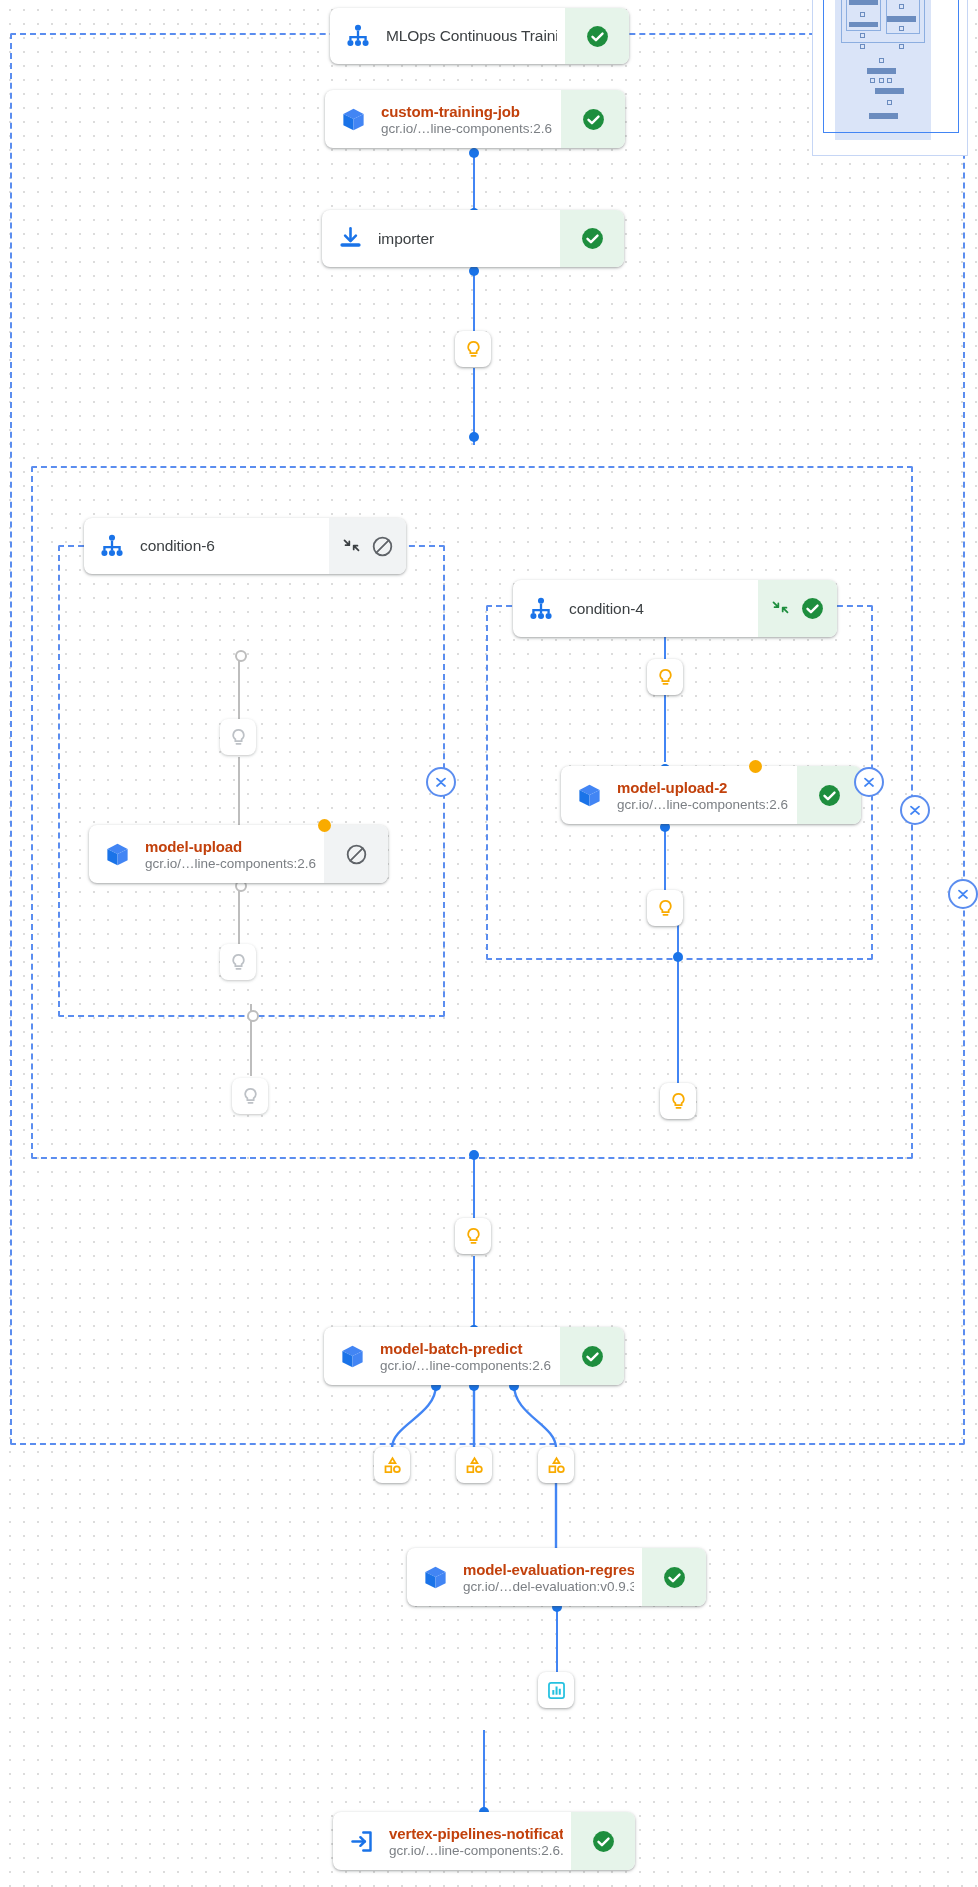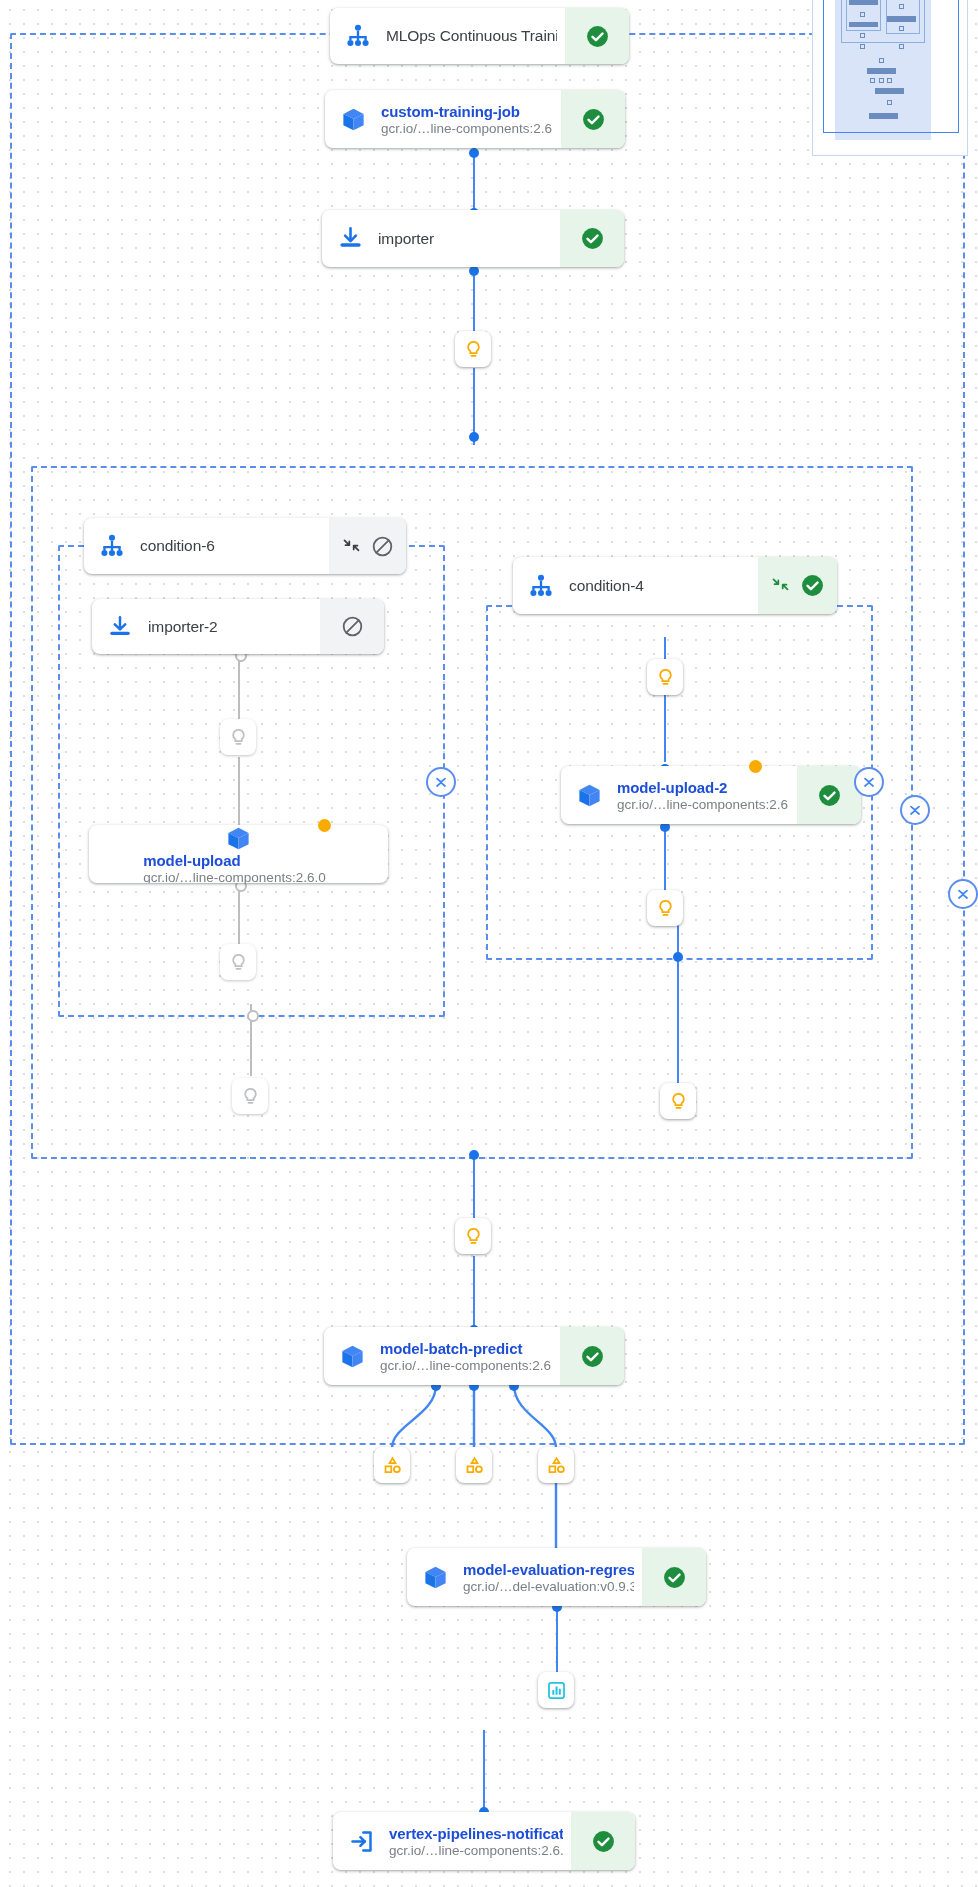--- a/index.html
+++ b/index.html
@@ -48,21 +48,21 @@
     border-radius:8px;
     box-shadow:0 1px 2px rgba(60,64,67,.30), 0 1px 3px 1px rgba(60,64,67,.15);
     box-sizing:border-box;
     overflow:hidden;
   }
   .node .ico{
     width:56px;min-width:56px;display:flex;align-items:center;justify-content:center;
   }
   .node .body{flex:1;display:flex;flex-direction:column;justify-content:center;padding-right:8px;min-width:0;}
   .node .title{
-    font-size:15px;font-weight:bold;color:#1d4ed8;letter-spacing:-.1px;
+    font-size:15px;font-weight:bold;color:#c2410c;letter-spacing:-.1px;
     white-space:nowrap;overflow:hidden;
   }
   .node .sub{
     font-size:13.5px;color:#7b7f84;white-space:nowrap;overflow:hidden;margin-top:1px;
   }
   .node.plain .title{font-weight:normal;color:#3c4043;font-size:15.5px;}
   .status{
     align-self:stretch;display:flex;align-items:center;justify-content:center;
     gap:9px;padding:0 12px;min-width:40px;
   }
@@ -247,82 +247,64 @@
         <path d="M4 5 L9.5 10.5 M9.5 10.5 H5.2 M9.5 10.5 V6.2" stroke="#3c4043" stroke-width="2" fill="none" stroke-linecap="round"></path>
         <path d="M20 16.5 L14.5 11 M14.5 11 H18.8 M14.5 11 V15.3" stroke="#3c4043" stroke-width="2" fill="none" stroke-linecap="round"></path>
       </svg>
       <svg width="23" height="23" viewBox="0 0 24 24">
         <circle cx="12" cy="12" r="9.2" fill="none" stroke="#5f6368" stroke-width="1.9"></circle>
         <path d="M5.6 18.4 L18.4 5.6" stroke="#5f6368" stroke-width="1.9" stroke-linecap="round"></path>
       </svg>
     </span>
   </div>
 
-  <div class="node plain" style="left:92px;top:599px;width:292px;height:55px;">
-    <span class="ico">
-      <svg width="26" height="26" viewBox="0 0 24 24">
-        <path d="M12 3 V13" stroke="#1a73e8" stroke-width="2.3" fill="none" stroke-linecap="round"></path>
-        <path d="M7.2 9.5 L12 14.3 L16.8 9.5" stroke="#1a73e8" stroke-width="2.3" fill="none" stroke-linecap="round" stroke-linejoin="round"></path>
-        <path d="M4.5 17.8 H19.5" stroke="#1a73e8" stroke-width="3" fill="none" stroke-linecap="round"></path>
-      </svg>
-    </span>
-    <span class="body">
-      <span class="title">importer-2</span>
+
+  <div class="chip muted" style="left:220px;top:719px;">
+    <svg width="21" height="21" viewBox="0 0 24 24">
+      <path d="M12 3.2 a6 6 0 0 0 -3.6 10.8 v2.2 h7.2 v-2.2 A6 6 0 0 0 12 3.2 Z" fill="none" stroke="#bdc1c6" stroke-width="2"></path>
+      <path d="M9.6 19.2 h4.8" stroke="#bdc1c6" stroke-width="2" stroke-linecap="round"></path>
+    </svg>
+  </div>
+
+  <div class="node" style="left:89px;top:825px;width:299px;height:58px;">
+    <span class="ico">
+      <svg width="27" height="27" viewBox="0 0 24 24">
+        <path d="M12 2.4 L21 7 L12 11.6 L3 7 Z" fill="#4285f4"></path>
+        <path d="M3 7 L12 11.6 L12 21.6 L3 17 Z" fill="#1a73e8"></path>
+        <path d="M21 7 L12 11.6 L12 21.6 L21 17 Z" fill="#4285f4"></path>
+      </svg>
+    </span>
+    <span class="body">
+      <span class="title">model-upload</span>
+      <span class="sub">gcr.io/…line-components:2.6.0</span>
     </span>
     <span class="status skip">
       <svg width="23" height="23" viewBox="0 0 24 24">
         <circle cx="12" cy="12" r="9.2" fill="none" stroke="#5f6368" stroke-width="1.9"></circle>
         <path d="M5.6 18.4 L18.4 5.6" stroke="#5f6368" stroke-width="1.9" stroke-linecap="round"></path>
       </svg>
     </span>
   </div>
-
-  <div class="chip muted" style="left:220px;top:719px;">
+  <div class="dot amber" style="left:318px;top:819px;"></div>
+
+  <div class="chip muted" style="left:220px;top:944px;">
     <svg width="21" height="21" viewBox="0 0 24 24">
       <path d="M12 3.2 a6 6 0 0 0 -3.6 10.8 v2.2 h7.2 v-2.2 A6 6 0 0 0 12 3.2 Z" fill="none" stroke="#bdc1c6" stroke-width="2"></path>
       <path d="M9.6 19.2 h4.8" stroke="#bdc1c6" stroke-width="2" stroke-linecap="round"></path>
     </svg>
   </div>
 
-  <div class="node" style="left:89px;top:825px;width:299px;height:58px;flex-direction:column;">
-    <span class="ico">
-      <svg width="27" height="27" viewBox="0 0 24 24">
-        <path d="M12 2.4 L21 7 L12 11.6 L3 7 Z" fill="#4285f4"></path>
-        <path d="M3 7 L12 11.6 L12 21.6 L3 17 Z" fill="#1a73e8"></path>
-        <path d="M21 7 L12 11.6 L12 21.6 L21 17 Z" fill="#4285f4"></path>
-      </svg>
-    </span>
-    <span class="body">
-      <span class="title">model-upload</span>
-      <span class="sub">gcr.io/…line-components:2.6.0</span>
-    </span>
-    <span class="status skip">
-      <svg width="23" height="23" viewBox="0 0 24 24">
-        <circle cx="12" cy="12" r="9.2" fill="none" stroke="#5f6368" stroke-width="1.9"></circle>
-        <path d="M5.6 18.4 L18.4 5.6" stroke="#5f6368" stroke-width="1.9" stroke-linecap="round"></path>
-      </svg>
-    </span>
-  </div>
-  <div class="dot amber" style="left:318px;top:819px;"></div>
-
-  <div class="chip muted" style="left:220px;top:944px;">
+  <div class="chip muted" style="left:232px;top:1078px;">
     <svg width="21" height="21" viewBox="0 0 24 24">
       <path d="M12 3.2 a6 6 0 0 0 -3.6 10.8 v2.2 h7.2 v-2.2 A6 6 0 0 0 12 3.2 Z" fill="none" stroke="#bdc1c6" stroke-width="2"></path>
       <path d="M9.6 19.2 h4.8" stroke="#bdc1c6" stroke-width="2" stroke-linecap="round"></path>
     </svg>
   </div>
 
-  <div class="chip muted" style="left:232px;top:1078px;">
-    <svg width="21" height="21" viewBox="0 0 24 24">
-      <path d="M12 3.2 a6 6 0 0 0 -3.6 10.8 v2.2 h7.2 v-2.2 A6 6 0 0 0 12 3.2 Z" fill="none" stroke="#bdc1c6" stroke-width="2"></path>
-      <path d="M9.6 19.2 h4.8" stroke="#bdc1c6" stroke-width="2" stroke-linecap="round"></path>
-    </svg>
-  </div>
-
-  <div class="node plain" style="left:513px;top:557px;width:324px;height:57px;">
+  <div class="node plain" style="left:513px;top:580px;width:324px;height:57px;">
     <span class="ico">
       <svg width="28" height="28" viewBox="0 0 24 24">
         <circle cx="12" cy="5" r="2.6" fill="#1a73e8"></circle>
         <circle cx="5.5" cy="18" r="2.6" fill="#1a73e8"></circle>
         <circle cx="12" cy="18" r="2.6" fill="#1a73e8"></circle>
         <circle cx="18.5" cy="18" r="2.6" fill="#1a73e8"></circle>
         <path d="M5.5 15.5 V13 H18.5 V15.5 M12 7.5 V15.5" stroke="#1a73e8" stroke-width="2" fill="none"></path>
       </svg>
     </span>
     <span class="body">

